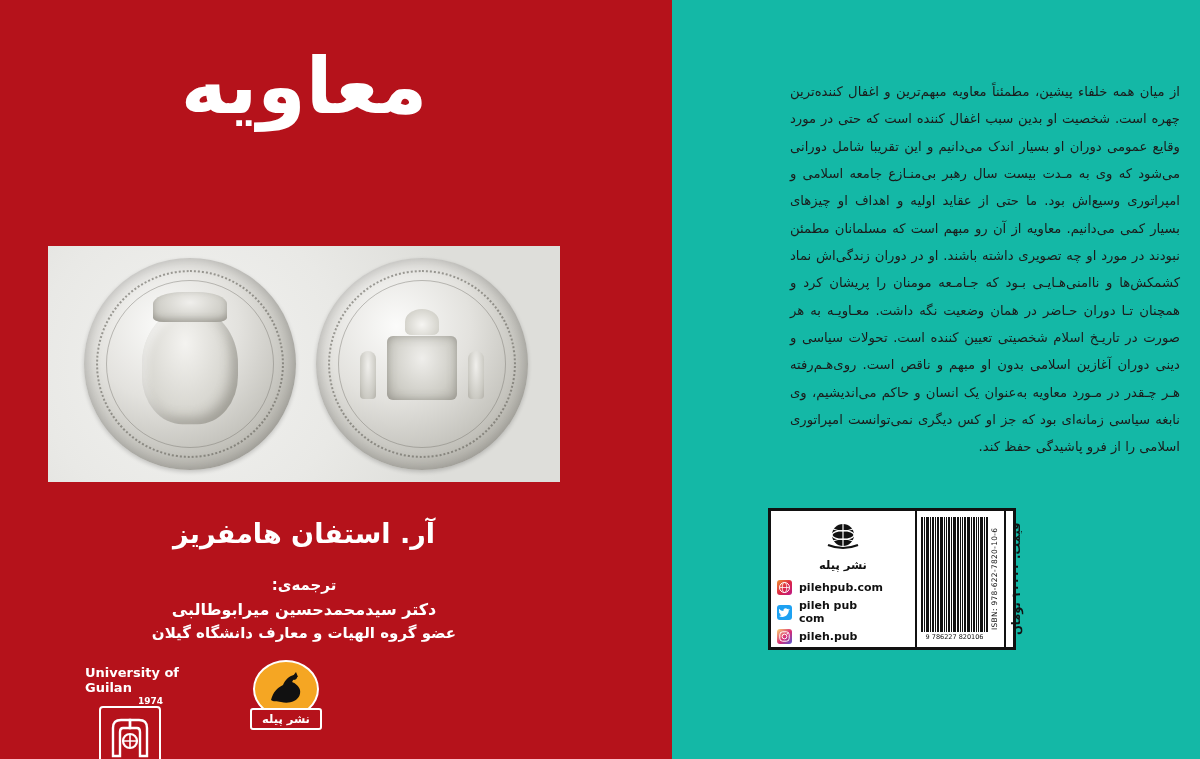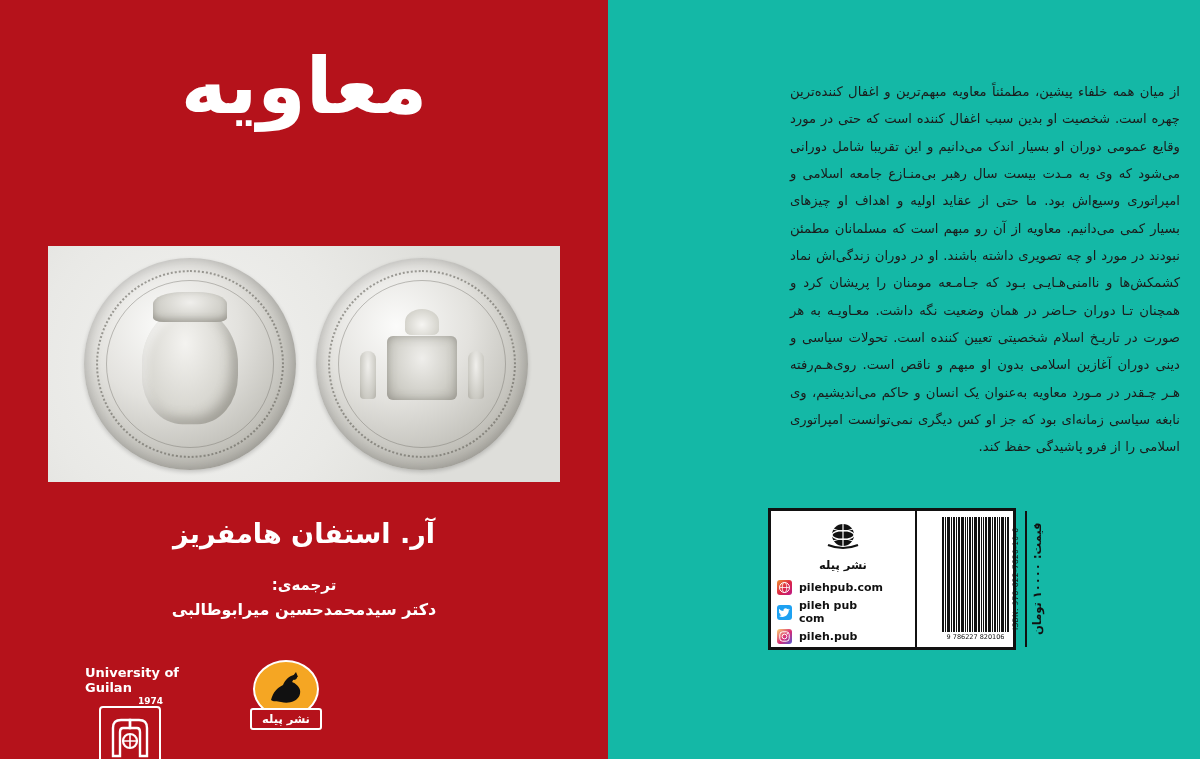--- a/index.html
+++ b/index.html
@@ -127,41 +127,40 @@
     flex: 0 0 12px;
     direction: ltr;
   }
   .barcode {
     flex: 1 1 auto;
     display: flex;
     align-items: flex-start;
     gap: 1px;
     padding-bottom: 9px;
     position: relative;
-    margin-left: 21px;
   }
   .barcode i {
     display: block;
     background: #111;
     height: 100%;
   }
   .barcode-num {
     position: absolute;
     bottom: 0; left: 0; right: 0;
     text-align: center;
     font-size: 6.5px;
     color: #111;
     direction: ltr;
   }
 
   
   .front-cover {
     position: absolute;
     left: 0; top: 0;
-    width: 608px; height: 759px;
+    width: 672px; height: 759px;
     background: #b5121b;
   }
   .book-title {
     position: absolute;
     top: 44px; left: 0; width: 608px;
     text-align: center;
     color: #ffffff;
     font-size: 78px;
     font-weight: bold;
     line-height: 1.1;
@@ -482,20 +481,21 @@
         <div class="altar"></div>
         <div class="flame"></div>
         <div class="att a"></div>
         <div class="att b"></div>
       </div>
     </div>
 
     <div class="author">آر. استفان هامفریز</div>
     <div class="translator-label">ترجمه‌ی:</div>
     <div class="translator-name">دکتر سیدمحمدحسین میرابوطالبی</div>
+    <div class="translator-affil">عضو گروه الهیات و معارف دانشگاه گیلان</div>
 
     <div class="pub-logo">
       <div class="disc"></div>
       <span class="horse">
         <svg width="42" height="38" viewBox="0 0 42 38">
           <path d="M6 30 C8 22 12 18 18 15 C20 10 24 6 29 5 C31 4 33 6 32 8 C31 10 28 10 27 12 C30 13 34 16 35 20 C36 25 33 29 29 31 C25 33 20 33 16 32 C12 31 8 32 6 30 Z" fill="#111"></path>
           <path d="M28 6 L31 2 L33 7 Z" fill="#111"></path>
           <circle cx="29" cy="11" r="1.3" fill="#f5a623"></circle>
         </svg>
       </span>

